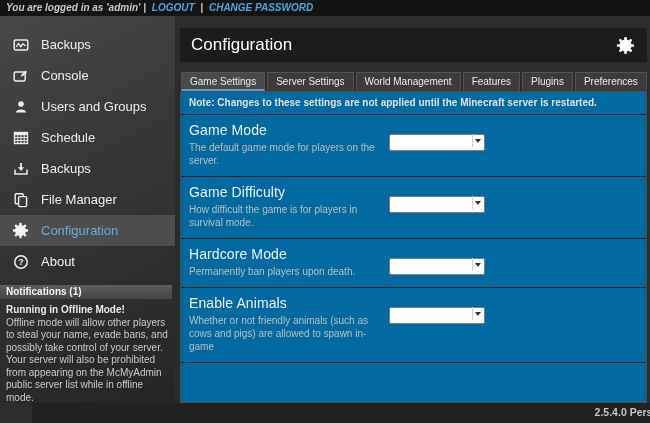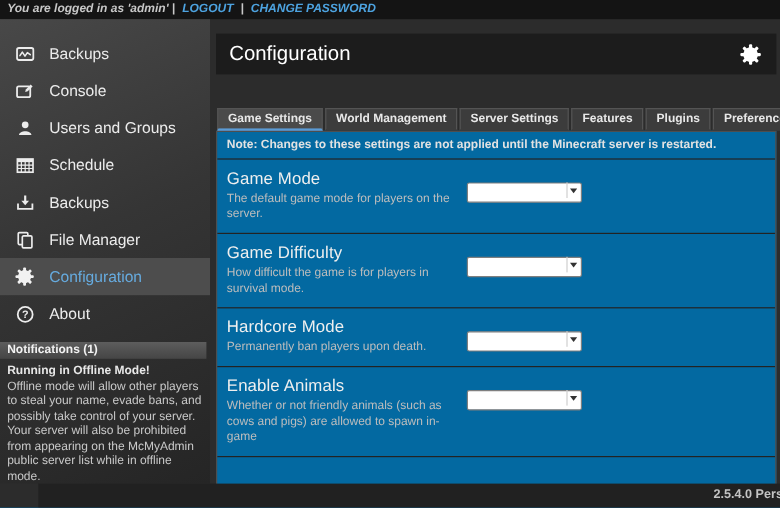--- a/index.html
+++ b/index.html
@@ -42,23 +42,23 @@
   .main { flex:1; padding:12px 3px 0 5px; position:relative; min-width:0; }
   .panel-header {
     height:34px; background:#1c1c1c; display:flex; align-items:center;
     justify-content:space-between; padding:0 12px 0 11px;
   }
   .panel-title { font-size:17px; color:#ffffff; font-weight:400; }
   .hdr-gear { width:19px; height:19px; cursor:pointer; }
   
   .tabs { display:flex; gap:2px; margin-top:10px; padding-left:1px; }
   .tab {
-    font-size:10px; font-weight:bold; color:#e8e8e8; white-space:nowrap;
+    font-size:10px; font-weight:normal; color:#e8e8e8; white-space:nowrap;
     padding:3px 8px 2px 8px; background:#3c3c3c;
-    border:1px solid #545454; border-bottom:2px solid transparent; cursor:pointer;margin-top:18px;
+    border:1px solid #545454; border-bottom:2px solid transparent; cursor:pointer;
   }
   .tab.active { background:#4a4a4a; border-bottom:2px solid #5b9bd5; }
   
   .content {
     border:1px solid #4e4e4e; background:#0369a1; height:312px; overflow:hidden;
   }
   .note {
     padding:5px 8px 6px 8px; font-size:10px; font-weight:600; color:#e2e2e2;
     border-bottom:1px solid #232323;
   }
@@ -212,22 +212,22 @@
               <rect x="8.6" y="1" width="2.8" height="18" rx="1" transform="rotate(90 10 10)"></rect>
               <rect x="8.6" y="1" width="2.8" height="18" rx="1" transform="rotate(135 10 10)"></rect>
               <path fill-rule="evenodd" d="M10 3.6 a6.4 6.4 0 1 0 0.01 0 Z M10 7.3 a2.7 2.7 0 1 1 -0.01 0 Z"></path>
             </g>
           </svg>
       </span>
     </div>
 
     <div class="tabs">
       <div class="tab active">Game Settings</div>
+      <div class="tab">Server Settings</div>
       <div class="tab">World Management</div>
-      <div class="tab">Server Settings</div>
       <div class="tab">Features</div>
       <div class="tab">Plugins</div>
       <div class="tab">Preferences</div>
 
     </div>
 
     <div class="content">
       <div class="note">Note: Changes to these settings are not applied until the Minecraft server is restarted.</div>
 
       <div class="setting">

